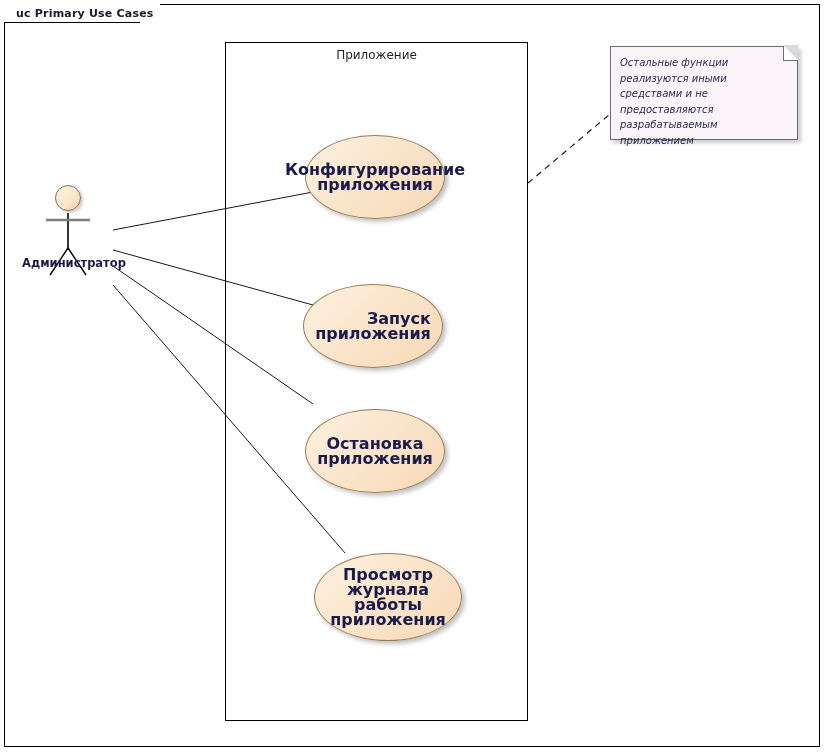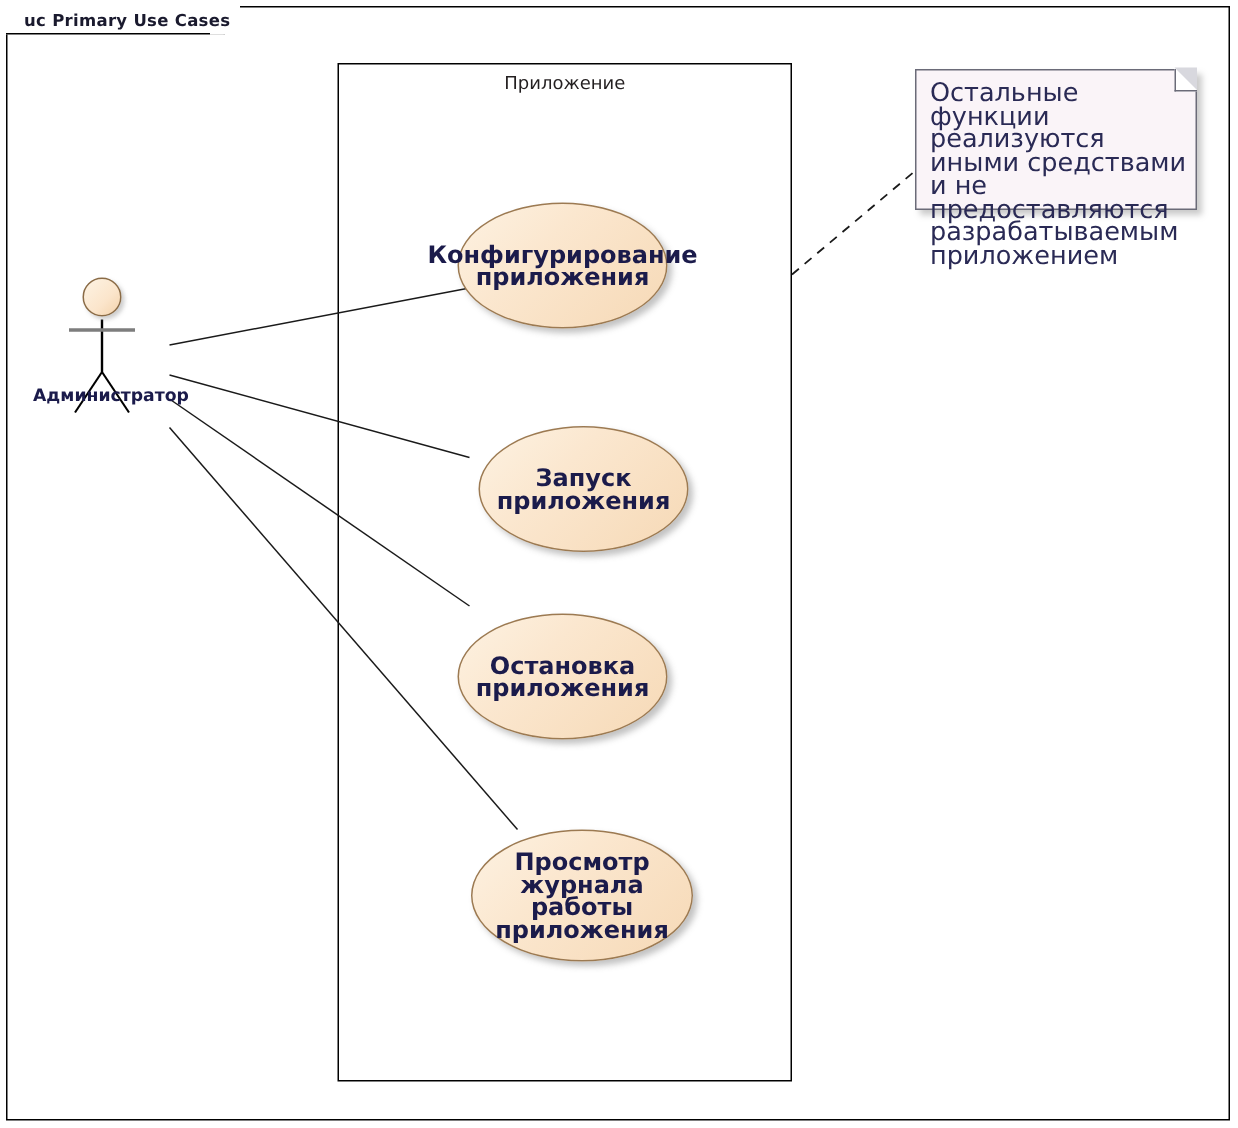--- a/index.html
+++ b/index.html
@@ -151,23 +151,24 @@
     position:absolute;
     left:-1px;top:-1px;
     width:0;height:0;
     border-left:15px solid transparent;
     border-top:15px solid #d8d8de;
   }
   .note-text{
     position:absolute;
     left:9px;top:8px;
     width:172px;
-    font-size:17px;
+    font-size:10px;
     line-height:15.5px;
     color:#2a2a55;
+    font-style:italic;
   }
 
   svg.overlay{
     position:absolute;
     left:0;top:0;
     width:825px;height:752px;
     pointer-events:none;
   }
 </style>
 </head>
@@ -206,21 +207,21 @@
   <div class="actor-head" style="left:55px;top:185px;"></div>
   <div class="actor-label" style="left:22px;top:256px;">Администратор</div>
 
   <div class="usecase" style="left:305px;top:135px;width:140px;height:84px;">
     <div class="usecase-label">
       <span>Конфигурирование</span><br>
       <span>приложения</span>
     </div>
   </div>
 
-  <div class="usecase" style="left:319px;top:284px;width:140px;height:84px;">
+  <div class="usecase" style="left:303px;top:284px;width:140px;height:84px;text-align:right;">
     <div class="usecase-label">
       <span>Запуск приложения</span>
     </div>
   </div>
 
   <div class="usecase" style="left:305px;top:409px;width:140px;height:84px;">
     <div class="usecase-label">
       <span>Остановка</span><br>
       <span>приложения</span>
     </div>

